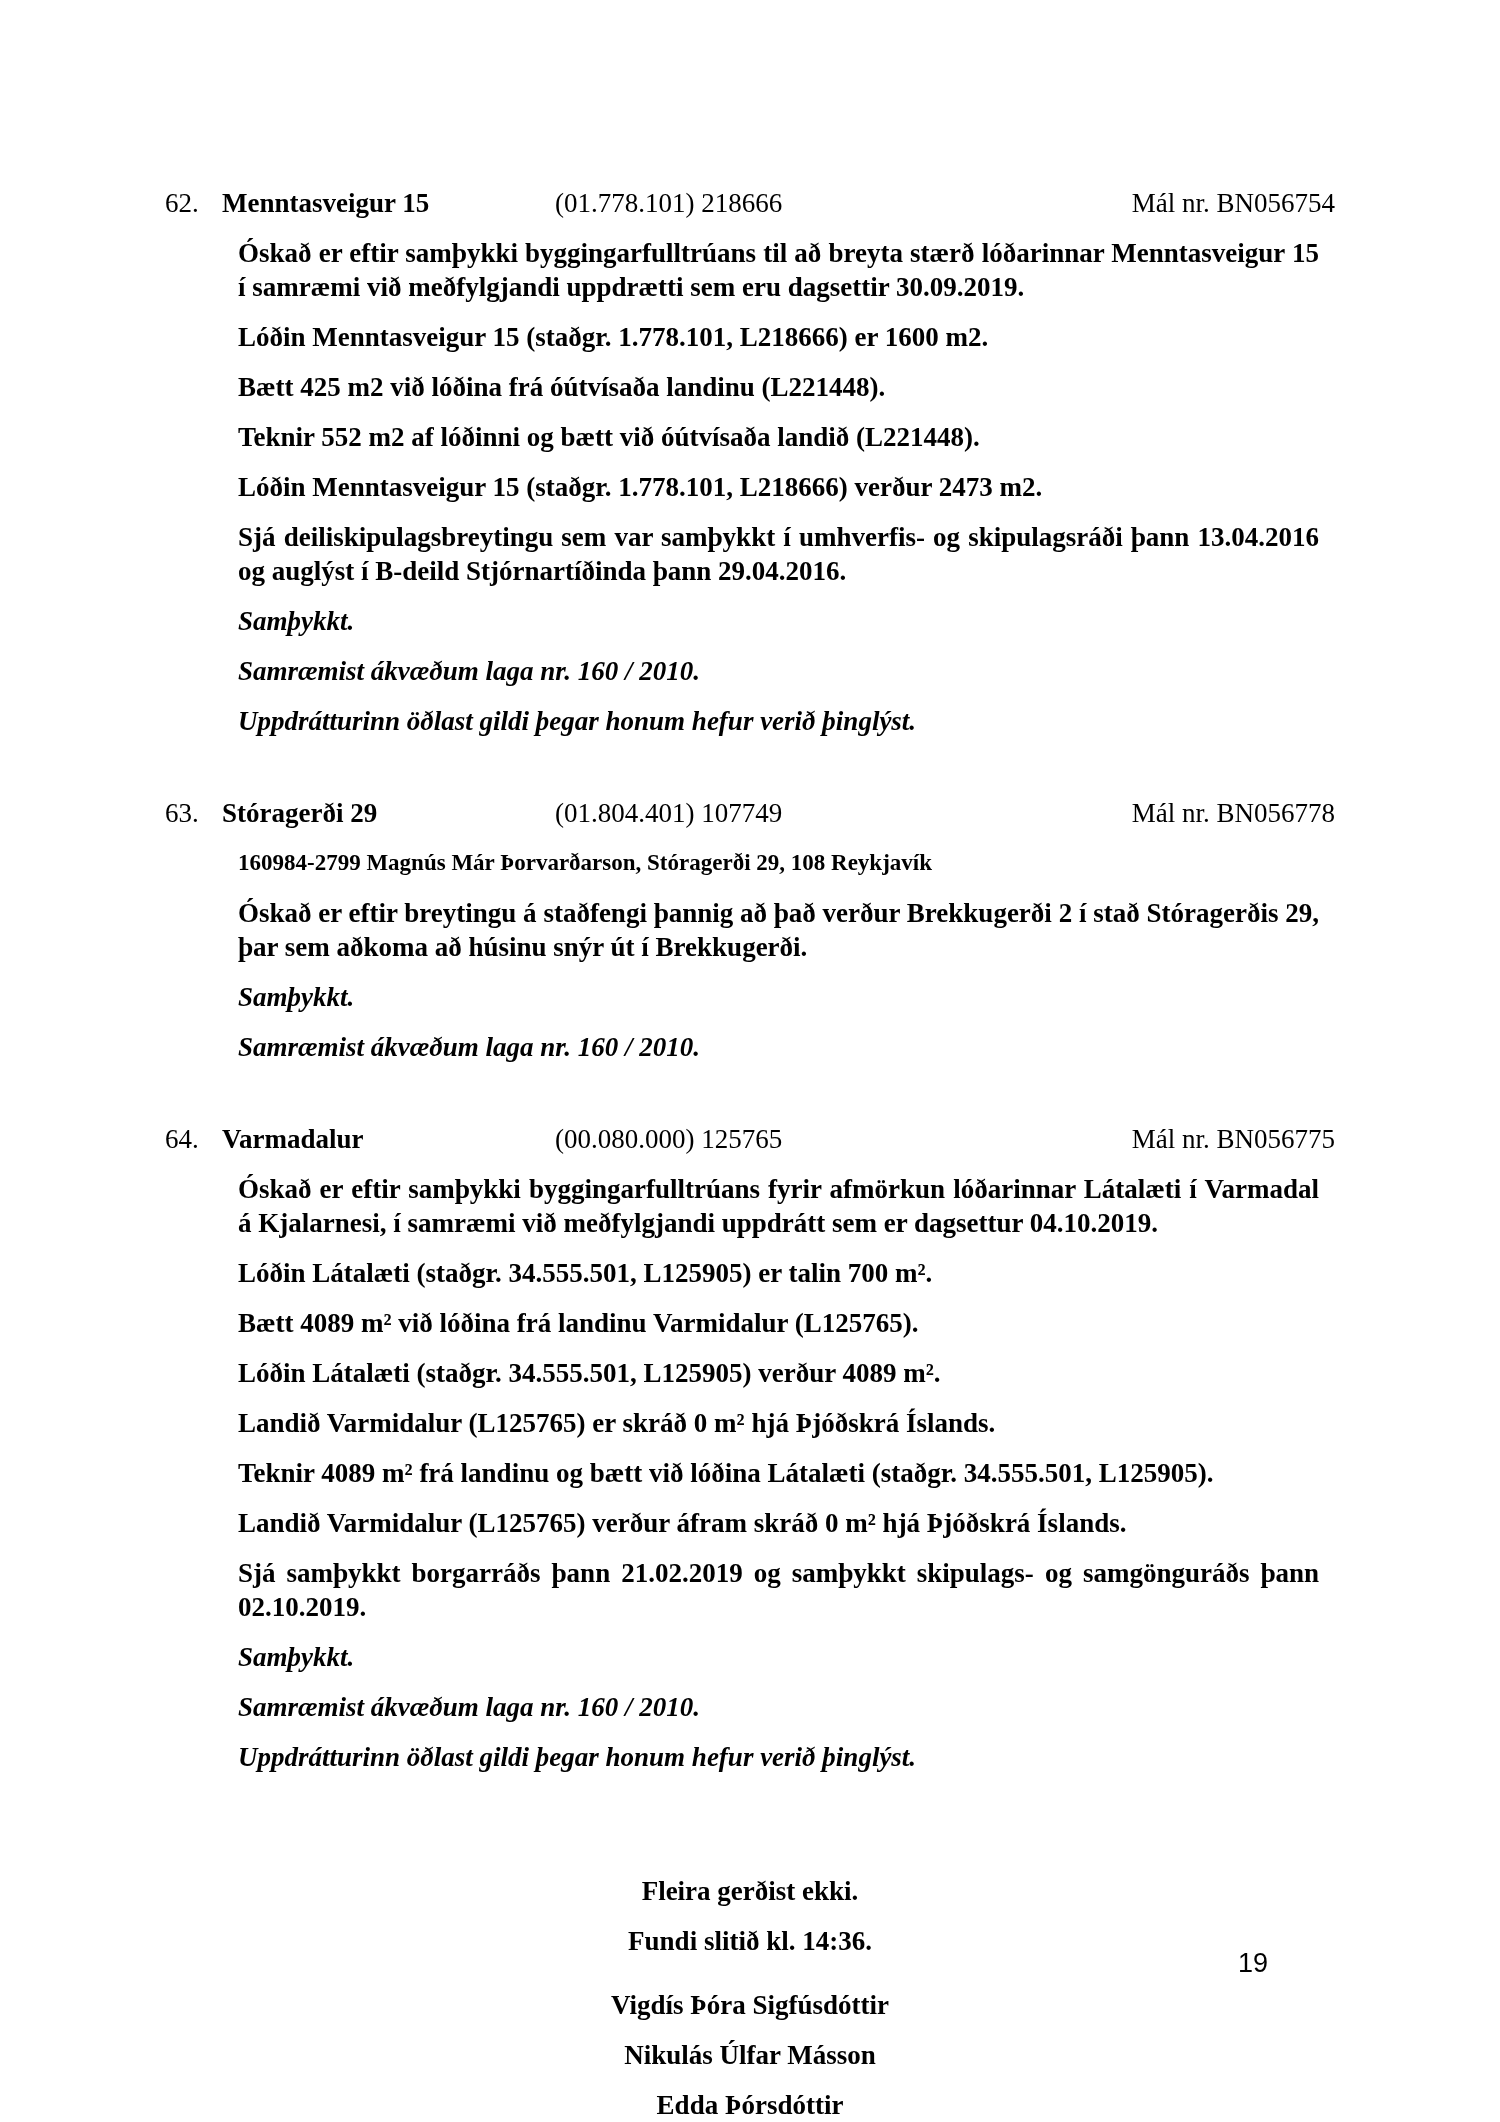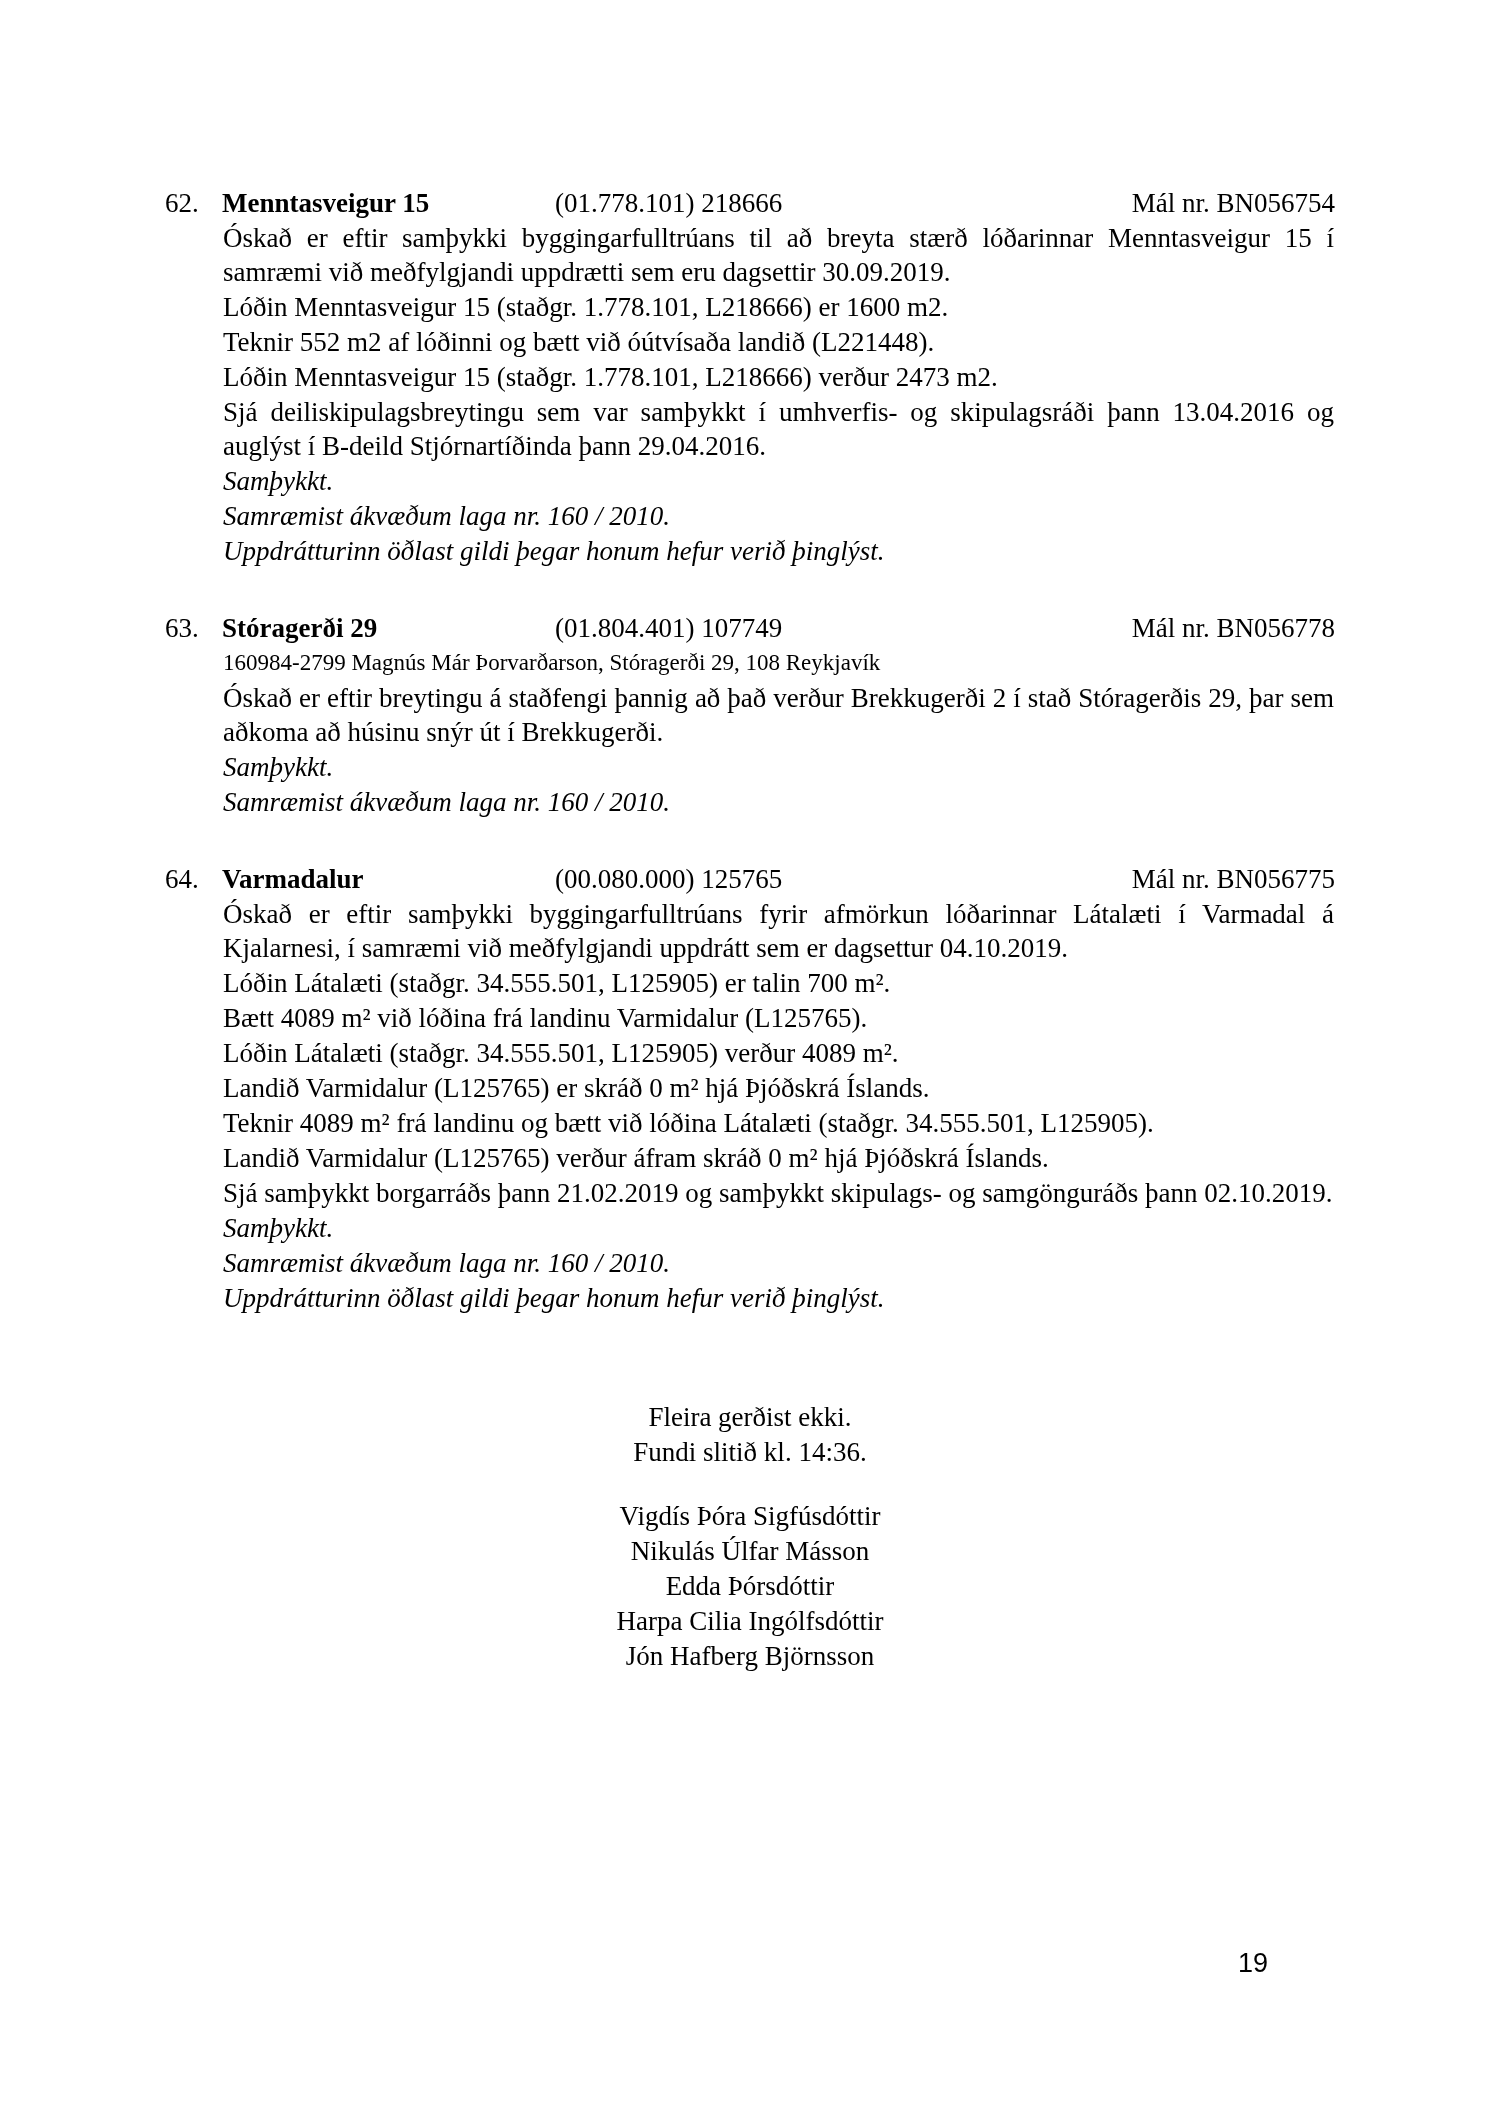--- a/index.html
+++ b/index.html
@@ -46,21 +46,21 @@
     top: 0;
     white-space: nowrap;
   }
   .case {
     position: absolute;
     right: 0;
     top: 0;
     white-space: nowrap;
     margin-left: 40px;
   }
-  p { margin: 1px; }
+  p { margin: 16px; font-weight: bold; }
   .just { text-align: justify; }
   .italic { font-style: italic; }
   .applicant {
     font-size: 23px;
     line-height: 34px;
   }
   .closing {
     text-align: center;
     margin-top: 84px;
   }
@@ -85,20 +85,21 @@
   <section class="item">
     <div class="num">62.</div>
     <div class="content">
       <div class="hdr">
         <span class="title">Menntasveigur 15</span>
         <span class="ref">(01.778.101) 218666</span>
         <span class="case">Mál nr. BN056754</span>
       </div>
       <p class="just">Óskað er eftir samþykki byggingarfulltrúans til að breyta stærð lóðarinnar Menntasveigur 15 í samræmi við meðfylgjandi uppdrætti sem eru dagsettir 30.09.2019.</p>
       <p>Lóðin Menntasveigur 15 (staðgr. 1.778.101, L218666) er 1600 m2.</p>
+      <p>Bætt 425 m2 við lóðina frá óútvísaða landinu (L221448).</p>
       <p>Teknir 552 m2 af lóðinni og bætt við óútvísaða landið (L221448).</p>
       <p>Lóðin Menntasveigur 15 (staðgr. 1.778.101, L218666) verður 2473 m2.</p>
       <p class="just">Sjá deiliskipulagsbreytingu sem var samþykkt í umhverfis- og skipulagsráði þann 13.04.2016 og auglýst í B-deild Stjórnartíðinda þann 29.04.2016.</p>
       <p class="italic">Samþykkt.</p>
       <p class="italic">Samræmist ákvæðum laga nr. 160 / 2010.</p>
       <p class="italic">Uppdrátturinn öðlast gildi þegar honum hefur verið þinglýst.</p>
     </div>
   </section>
 
   <section class="item">

